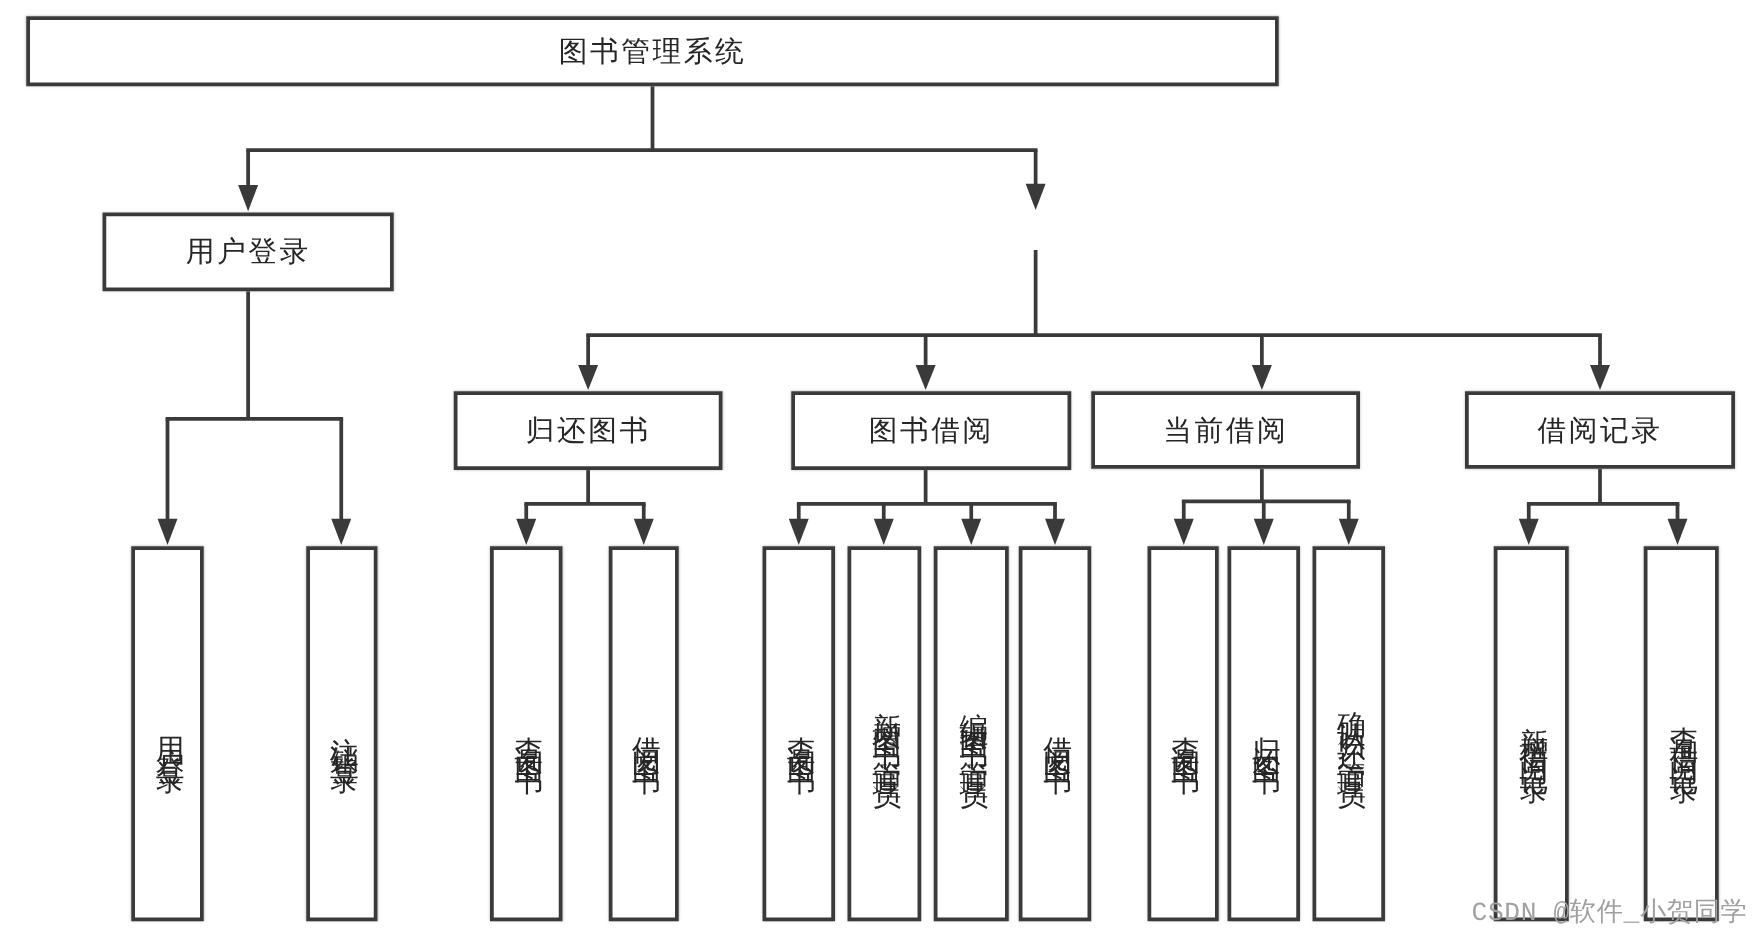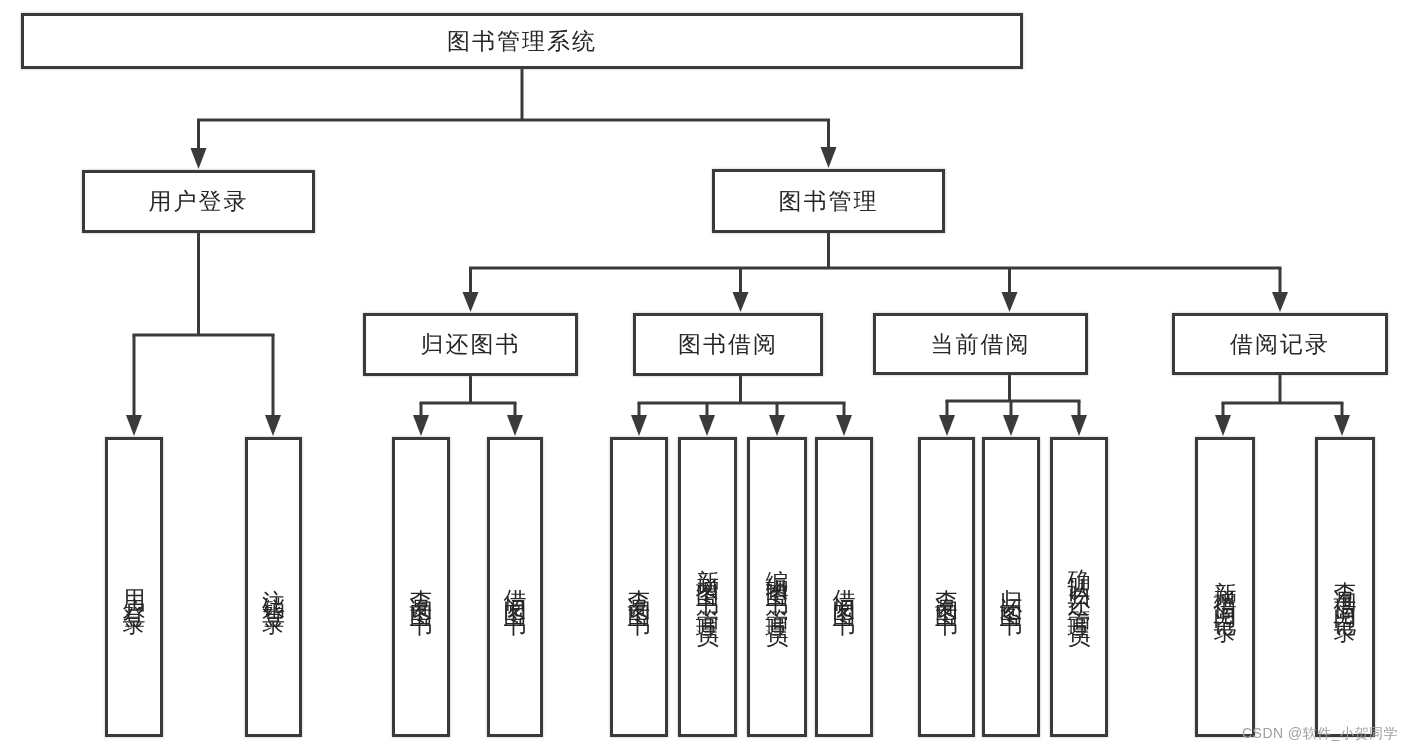--- a/index.html
+++ b/index.html
@@ -1,21 +1,21 @@
 <!DOCTYPE html>
 <html><head>
 <meta charset="utf-8">
 <style>
   html, body { margin: 0; padding: 0; background: #ffffff; }
   #stage {
     position: relative;
     width: 1405px;
     height: 747px;
     background: var(--bg, #ffffff);
-    font-family: Liberation Sans, sans-serif;
+    font-family: Liberation Mono, monospace;
     color: var(--text, #262626);
     overflow: hidden;
     border-radius: 11px;
   }
   #connectors {
     position: absolute;
     left: 0; top: 0;
     width: 1405px; height: 747px;
   }
   #connectors path {
@@ -45,21 +45,21 @@
   .node.v span {
     writing-mode: vertical-rl;
     text-orientation: mixed;
     letter-spacing: 8px;
     line-height: 1;
   }
   #watermark {
     position: absolute;
     right: 7px;
     bottom: 4px;
-    font-size: 14px;
+    font-size: 21px;
     color: var(--wm, #a0a0a0);
     z-index: 10;
     letter-spacing: 0.5px;
   }
 </style>
 </head>
 <body>
 
 <div id="stage" style="--line: #3a3a3a; --text: #262626; --node-bg: #ffffff; --bg: #ffffff; --wm: #a0a0a0;">
 
@@ -125,28 +125,25 @@
       <polygon points="1334,415 1350,415 1342,436"></polygon>
   </svg>
 
   <div class="node h" style="left:21px;top:13px;width:1002px;height:56px">
     <span>图书管理系统</span>
   </div>
 
   <div class="node h" style="left:82px;top:170px;width:233px;height:63px">
     <span>用户登录</span>
   </div>
-  <div class="node h" style="left:712px;top:169px;width:233px;height:64px">
-    <span>图书管理</span>
-  </div>
 
   <div class="node h" style="left:363px;top:313px;width:215px;height:63px">
     <span>归还图书</span>
   </div>
-  <div class="node h" style="left:633px;top:313px;width:190px;height:63px">
+  <div class="node h" style="left:633px;top:313px;width:224px;height:63px">
     <span>图书借阅</span>
   </div>
   <div class="node h" style="left:873px;top:313px;width:215px;height:62px">
     <span>当前借阅</span>
   </div>
   <div class="node h" style="left:1172px;top:313px;width:216px;height:62px">
     <span>借阅记录</span>
   </div>
 
   <div class="node v" style="left:105px;top:437px;width:58px;height:300px">

